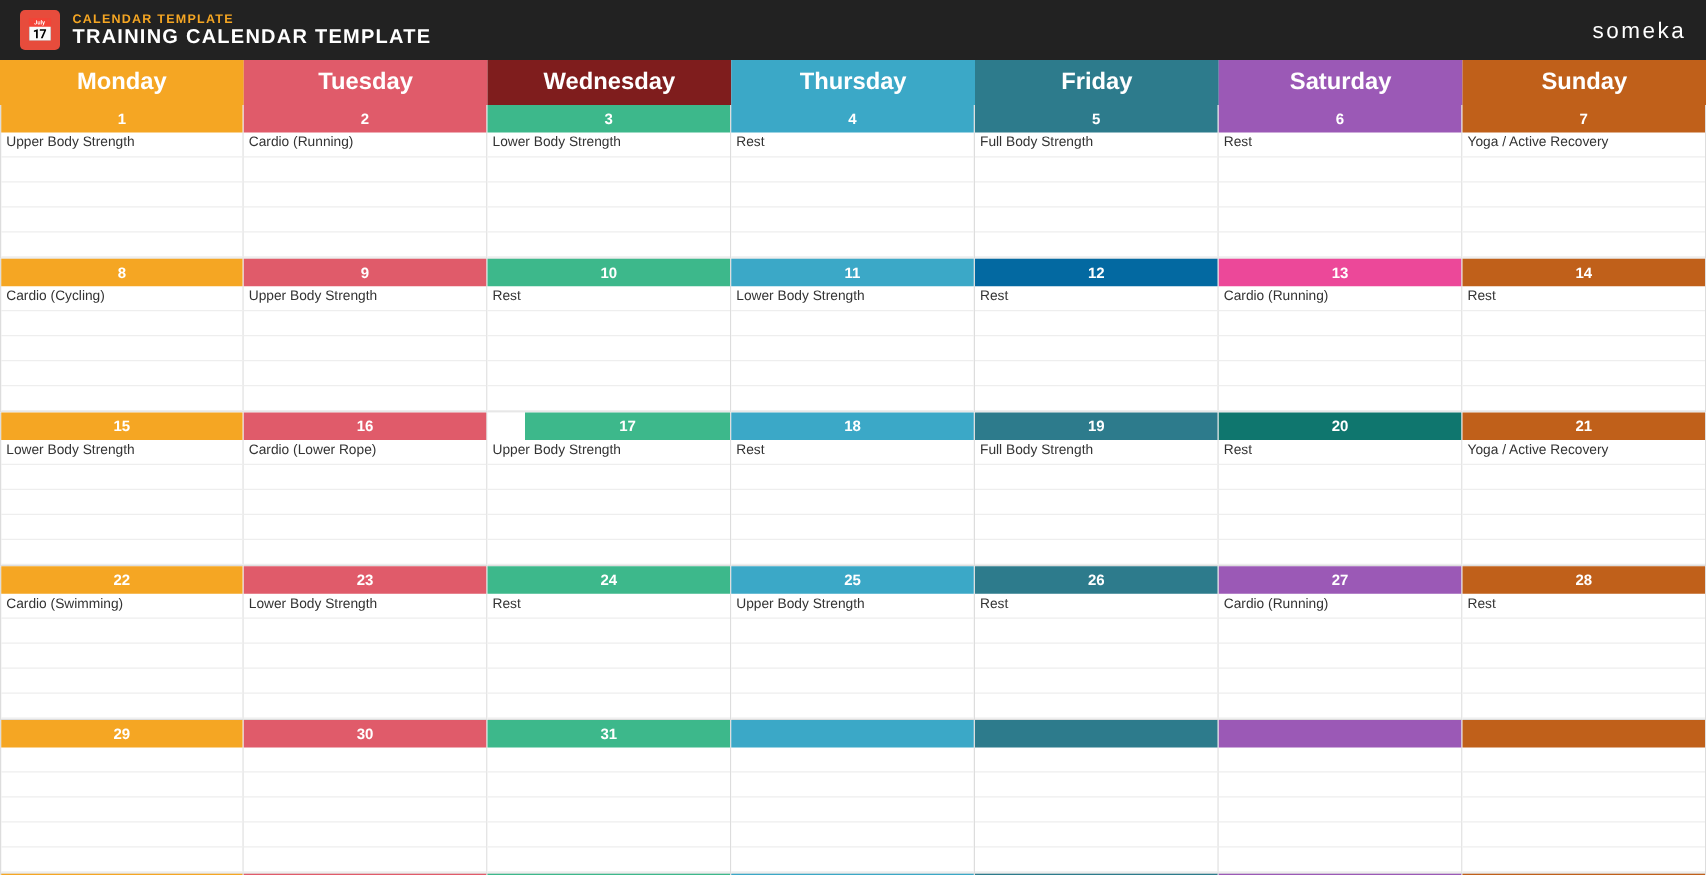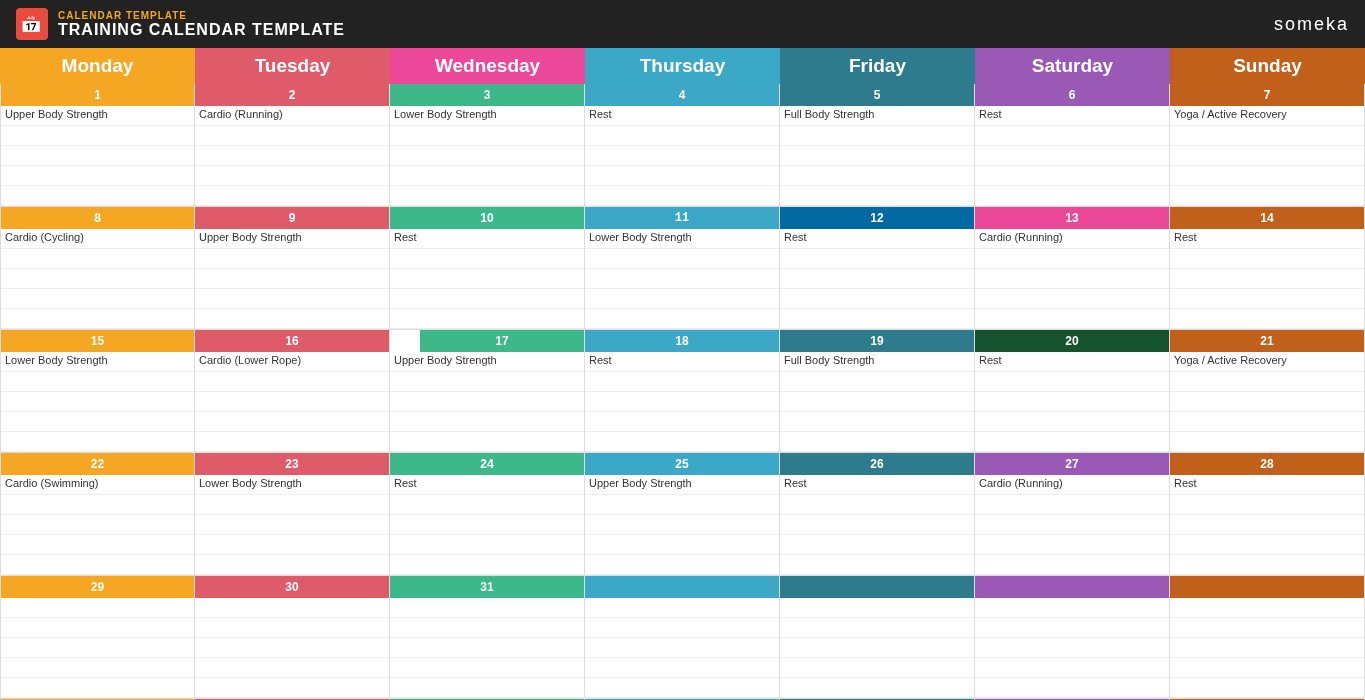--- a/index.html
+++ b/index.html
@@ -79,21 +79,21 @@
     .col-monday .date-bar, .col-monday-bar { background: #f5a623; }
     .col-tuesday .date-bar, .col-tuesday-bar { background: #e05b6a; }
     .col-wednesday .date-bar, .col-wednesday-bar { background: #3db88b; }
     .col-thursday .date-bar, .col-thursday-bar { background: #3ba8c7; }
     .col-friday .date-bar, .col-friday-bar { background: #2d7b8c; }
     .col-saturday .date-bar, .col-saturday-bar { background: #9b59b6; }
     .col-sunday .date-bar, .col-sunday-bar { background: #c0601a; }
 
     .day-header.mon { background: #f5a623; }
     .day-header.tue { background: #e05b6a; }
-    .day-header.wed { background: #ec4899; }
+    .day-header.wed { background: #7f1d1d; }
     .day-header.thu { background: #3ba8c7; }
     .day-header.fri { background: #2d7b8c; }
     .day-header.sat { background: #9b59b6; }
     .day-header.sun { background: #c0601a; }
   </style>
 </head>
 <body>
 
 <div>
 
@@ -195,21 +195,21 @@
         </div>
         <div class="day-cell col-wednesday">
           <div class="date-bar" style="background: rgb(61, 184, 139);">10</div>
           <div class="event-text">Rest</div>
           <div class="empty-row"></div>
           <div class="empty-row"></div>
           <div class="empty-row"></div>
           <div class="empty-row"></div>
         </div>
         <div class="day-cell col-thursday">
-          <div class="date-bar" style="background: rgb(59, 168, 199); font-family: Liberation Mono, monospace;">11</div>
+          <div class="date-bar" style="background: rgb(59, 168, 199);">11</div>
           <div class="event-text">Lower Body Strength</div>
           <div class="empty-row"></div>
           <div class="empty-row"></div>
           <div class="empty-row"></div>
           <div class="empty-row"></div>
         </div>
         <div class="day-cell col-friday">
           <div class="date-bar" style="background: #0369a1;">12</div>
           <div class="event-text">Rest</div>
           <div class="empty-row"></div>
@@ -267,21 +267,21 @@
         </div>
         <div class="day-cell col-friday">
           <div class="date-bar" style="background: rgb(45, 123, 140);">19</div>
           <div class="event-text">Full Body Strength</div>
           <div class="empty-row"></div>
           <div class="empty-row"></div>
           <div class="empty-row"></div>
           <div class="empty-row"></div>
         </div>
         <div class="day-cell col-saturday">
-          <div class="date-bar" style="background: #14532d;">20</div>
+          <div class="date-bar" style="background: #0f766e;">20</div>
           <div class="event-text">Rest</div>
           <div class="empty-row"></div>
           <div class="empty-row"></div>
           <div class="empty-row"></div>
           <div class="empty-row"></div>
         </div>
         <div class="day-cell col-sunday">
           <div class="date-bar" style="background: rgb(192, 96, 26);">21</div>
           <div class="event-text">Yoga / Active Recovery</div>
           <div class="empty-row"></div>

